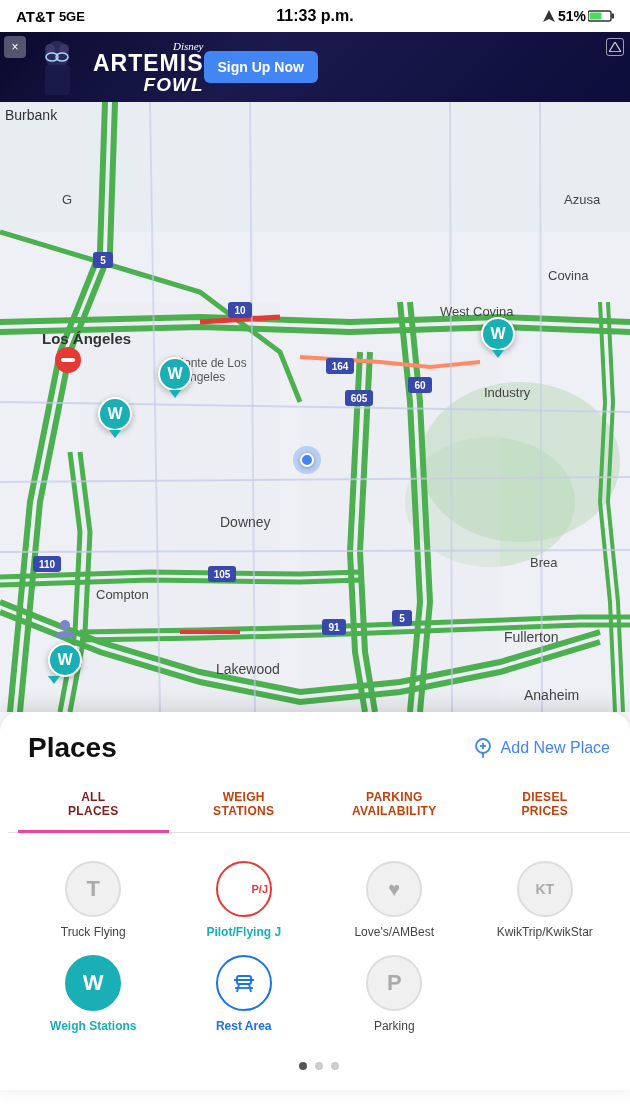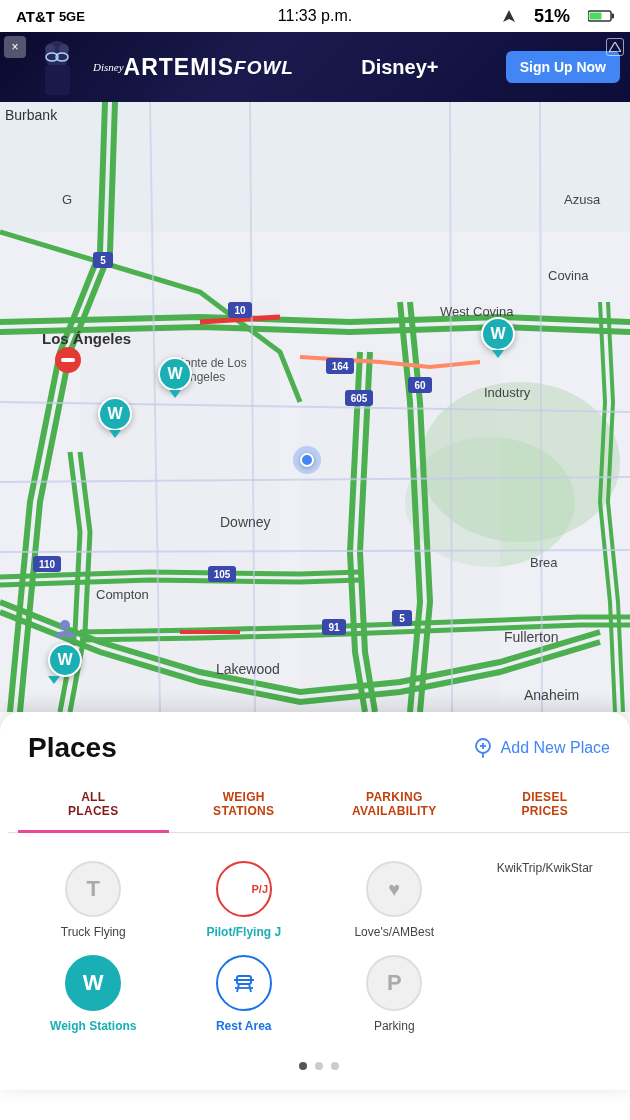--- a/index.html
+++ b/index.html
@@ -13,22 +13,22 @@
       display: flex;
       align-items: center;
       justify-content: space-between;
       padding: 16px 16px;
       font-size: 15px;
       font-weight: 600;
       position: relative;
       z-index: 100;
     }
     .status-left { display: flex; align-items: center; gap: 4px; }
-    .status-center { position: absolute; left: 50%; transform: translateX(-50%); font-size: 16px; font-weight: 400; }
-    .status-right { display: flex; align-items: center; gap: 18px; font-size: 18px; }
+    .status-center { position: absolute; left: 50%; transform: translateX(-50%); font-size: 16px; font-weight: 700; }
+    .status-right { display: flex; align-items: center; gap: 2px; font-size: 14px; }
 
     
     .ad-banner {
       width: 100%;
       height: 70px;
       background: linear-gradient(135deg, #0a0a2e 0%, #1a1a4e 40%, #0d0d3a 100%);
       display: flex;
       align-items: center;
       position: relative;
       overflow: hidden;
@@ -45,22 +45,22 @@
       border-radius: 4px;
       display: flex;
       align-items: center;
       justify-content: center;
       font-size: 12px;
       cursor: pointer;
       z-index: 10;
     }
     .ad-logo-area {
       display: flex;
-      flex-direction: row;
-      align-items: center;
+      flex-direction: column;
+      align-items: flex-end;
       margin-left: 24px;
     }
     .ad-signup-btn {
       background: #4285f4;
       color: #fff;
       padding: 8px 14px;
       border-radius: 6px;
       font-size: 14px;
       font-weight: 700;
       cursor: pointer;
@@ -327,21 +327,20 @@
     <circle cx="34" cy="14" r="5" fill="#3a3a6a"></circle>
 
     <ellipse cx="22" cy="22" rx="6" ry="4" fill="none" stroke="#aad4ff" stroke-width="1.5"></ellipse>
     <ellipse cx="32" cy="22" rx="6" ry="4" fill="none" stroke="#aad4ff" stroke-width="1.5"></ellipse>
   </svg>
   <div class="ad-logo-area" style="margin-left:8px;">
     <div style="color:#fff; font-style:italic; font-family:Georgia,serif; font-size:11px;">Disney</div>
     <div style="color:#fff; font-size:23px; font-weight:900; letter-spacing:1px; line-height:1; text-transform:uppercase;">ARTEMIS</div>
     <div style="color:#fff; font-size:19px; font-weight:900; font-style:italic; letter-spacing:1px; line-height:1; text-transform:uppercase;">FOWL</div>
   </div>
-  <div style="flex:1; text-align:center; color:#fff; font-size:20px; font-weight:700;">Disney+</div>
   <div class="ad-signup-btn">
     <span>Sign Up Now</span>
   </div>
   <div style="width:10px;"></div>
 
   <div style="position:absolute; top:6px; right:6px; width:18px; height:18px; border:1.5px solid rgba(255,255,255,0.6); border-radius:3px; display:flex; align-items:center; justify-content:center;">
     <svg width="12" height="10" viewBox="0 0 12 10">
       <polygon points="0,10 6,0 12,10" fill="none" stroke="rgba(255,255,255,0.8)" stroke-width="1.2"></polygon>
       <line x1="0" y1="10" x2="12" y2="10" stroke="rgba(255,255,255,0.8)" stroke-width="1"></line>
     </svg>
@@ -557,20 +556,23 @@
 
 
     <div class="category-item">
       <div class="cat-icon">
         <span style="font-size:20px; color:#aaa;">♥</span>
       </div>
       <span class="cat-label">Love's/AMBest</span>
     </div>
 
     <div class="category-item">
+      <div class="cat-icon">
+        <span style="font-size:14px; font-weight:700; color:#aaa;">KT</span>
+      </div>
       <span class="cat-label">KwikTrip/KwikStar</span>
     </div>
 
     <div class="category-item">
       <div class="cat-icon active-teal-filled">
         <span style="font-size:22px; font-weight:900; color:#fff;">W</span>
       </div>
       <span class="cat-label active-teal">Weigh Stations</span>
     </div>
 

